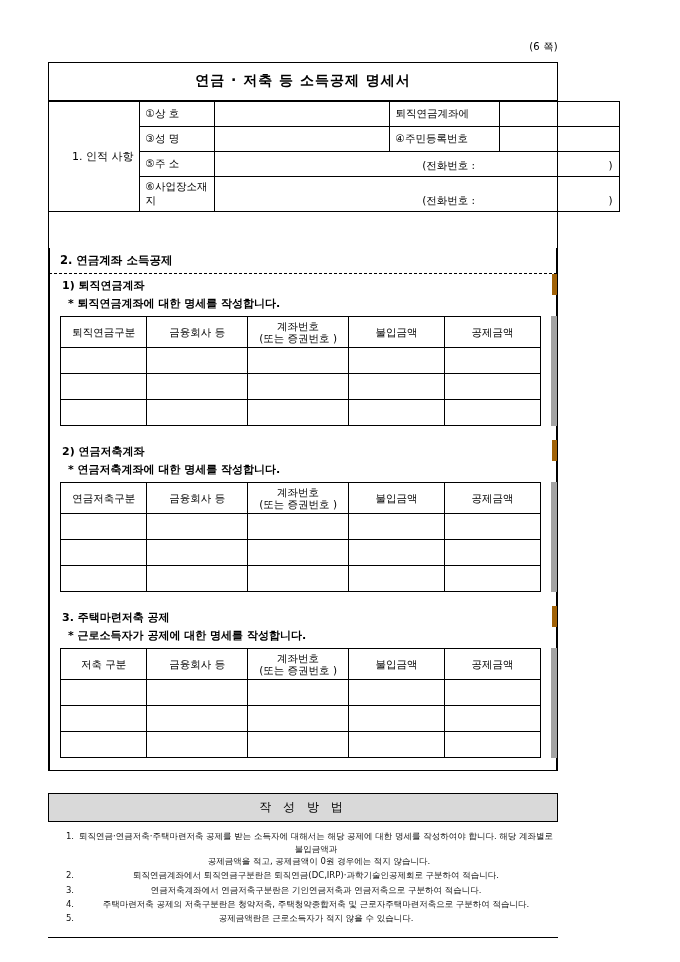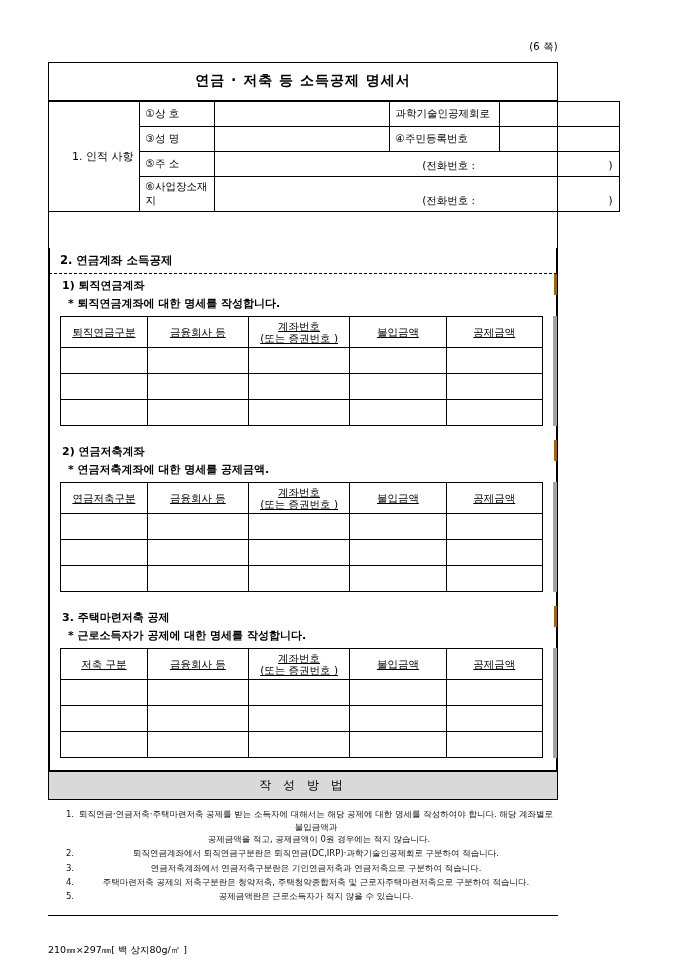--- a/index.html
+++ b/index.html
@@ -98,42 +98,41 @@
     font-size: 11.5px;
     font-weight: bold;
     box-sizing: border-box;
     margin-top: 36px;
   }
   .band.dotted-bottom {
     border-bottom: 1px dashed #000;
   }
   .sub-head {
     border-left: 1px solid #000;
-    border-right: 3px solid #a16207;
+    border-right: 5px solid #a16207;
     padding: 4px 8px 2px 12px;
     font-size: 11px;
     font-weight: bold;
     box-sizing: border-box;
   }
   .sub-note {
     border-left: 1px solid #000;
     border-right: 1px solid #000;
     padding: 1px 8px 5px 18px;
     font-size: 11px;
     font-weight: bold;
     box-sizing: border-box;
   }
 
   
   .grid-wrap {
     border-left: 1px solid #000;
-    border-right: 4px solid #a3a3a3;
+    border-right: 6px solid #a3a3a3;
     padding: 0 10px 0 10px;
     box-sizing: border-box;
-    text-decoration: underline;
   }
   .grid th {
     text-align: center;
     height: 30px;
     font-size: 10.5px;
     line-height: 1.15;
   }
   .grid td {
     height: 26px;
   }
@@ -145,20 +144,21 @@
   .spacer.tall { height: 14px; }
   .close-bottom {
     border-left: 1px solid #000;
     border-right: 1px solid #000;
     border-bottom: 1px solid #000;
     height: 12px;
   }
 
   
   .howto-wrap {
+    margin-top: 22px;
   }
   .howto-title {
     background: #d9d9d9;
     border: 1px solid #000;
     text-align: center;
     font-size: 12px;
     letter-spacing: 4px;
     padding: 5px 0;
     font-weight: normal;
   }
@@ -205,21 +205,21 @@
         <col style="width:75px">
         <col style="width:175px">
         <col style="width:110px">
         <col style="width:120px">
       </colgroup>
       <tbody>
           <tr>
         <td class="sec1-label" rowspan="4">1. 인적 사항</td>
         <td class="cell-key">①상 호</td>
         <td></td>
-        <td class="cell-key">과학기술인공제회로</td>
+        <td class="cell-key">퇴직연금계좌에</td>
         <td></td>
       </tr>
       <tr>
         <td class="cell-key">③성 명</td>
         <td></td>
         <td class="cell-key">④주민등록번호</td>
         <td></td>
       </tr>
       <tr>
         <td class="cell-key">⑤주 소</td>
@@ -288,21 +288,21 @@
           <td></td>
           <td></td>
         </tr>
       </tbody>
         </table>
     </div>
 
     <div class="spacer tall"></div>
 
     <div class="sub-head"> 2) 연금저축계좌</div>
-    <div class="sub-note">* 연금저축계좌에 대한 명세를 공제금액.</div>
+    <div class="sub-note">* 연금저축계좌에 대한 명세를 작성합니다.</div>
 
     <div class="grid-wrap">
       <table class="grid">
         <colgroup>
           <col style="width:18%">
             <col style="width:21%">
             <col style="width:21%">
             <col style="width:20%">
             <col style="width:20%">
         </colgroup>

